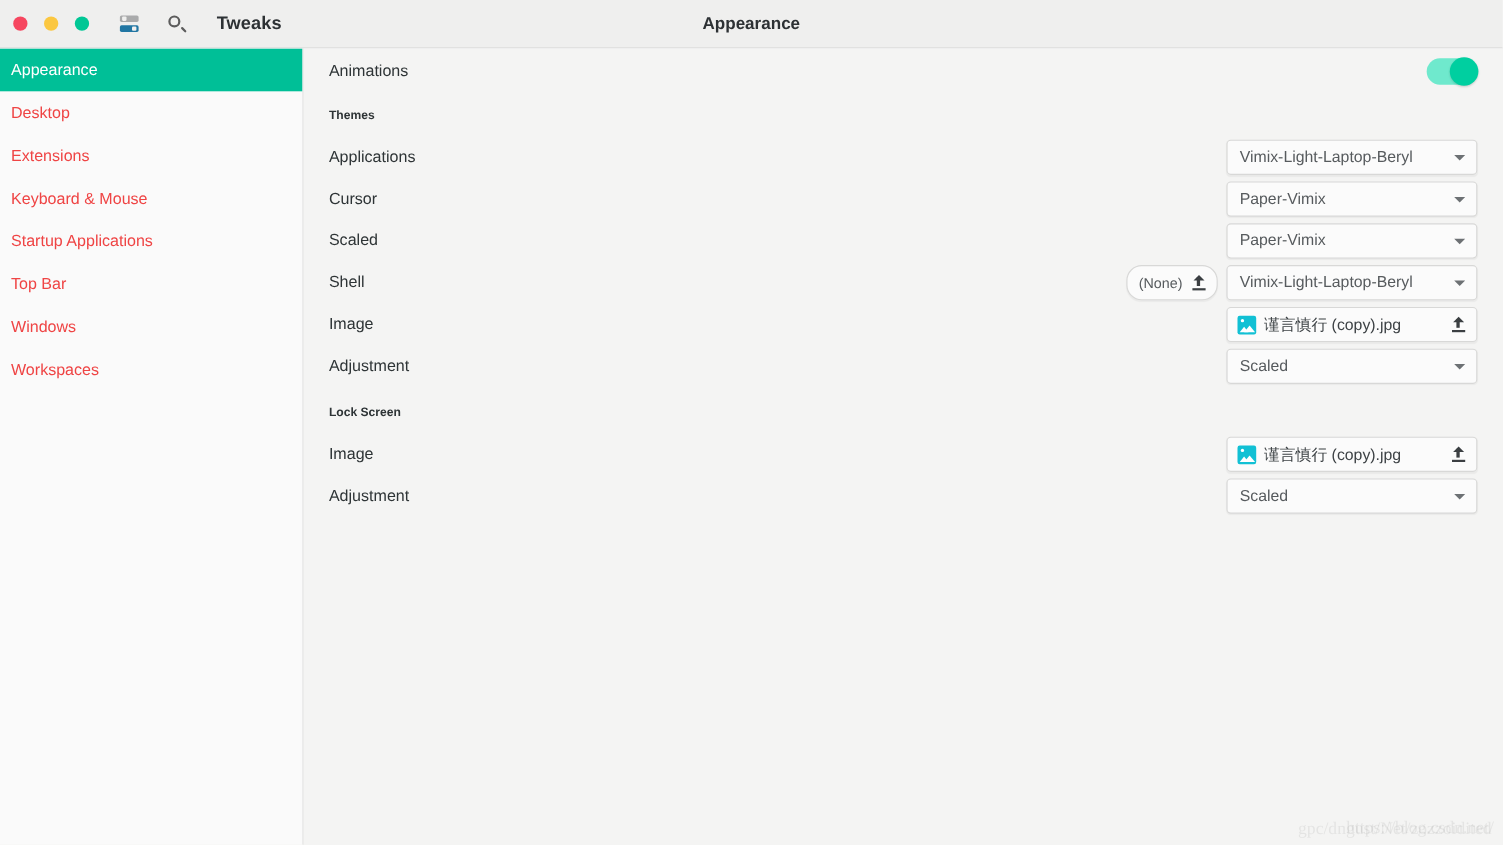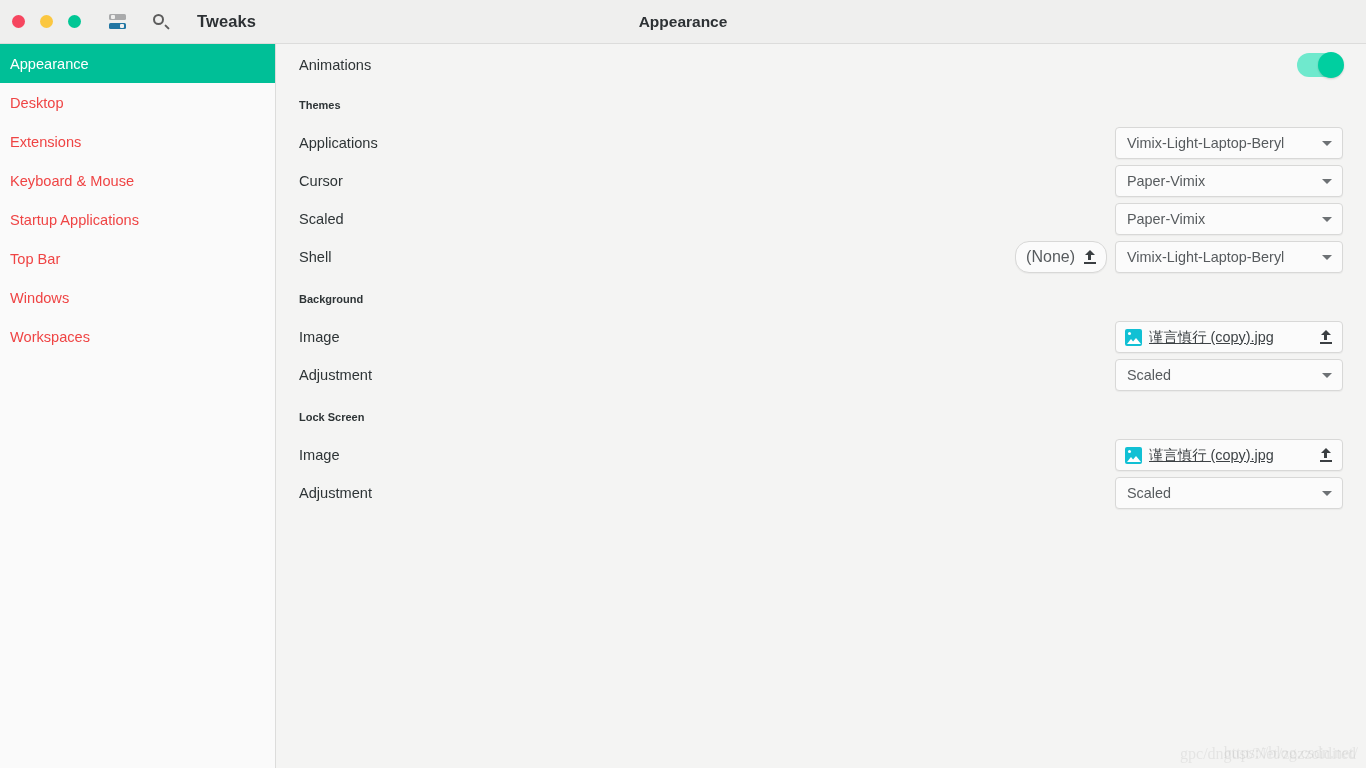--- a/index.html
+++ b/index.html
@@ -202,21 +202,21 @@
   
   .btn-small {
     height: 32px;
     background: #fbfbfb;
     border: 1px solid #d8d8d7;
     border-radius: 14px;
     display: flex;
     align-items: center;
     gap: 8px;
     padding: 0 10px;
-    font-size: 16px;
+    font-size: 13px;
     color: #575b5e;
     cursor: pointer;
     box-shadow: 0 1px 1px rgba(0,0,0,0.045);
   }
 
   
   .upload-ic { width: 13px; height: 14px; position: relative; }
   .upload-ic .stem {
     position: absolute; left: 5px; top: 2px;
     width: 3px; height: 8px; background: #3b3f42;
@@ -241,21 +241,20 @@
     border: 1px solid #d8d8d7;
     border-radius: 4px;
     display: flex;
     align-items: center;
     padding: 0 10px 0 9px;
     font-size: 14.4px;
     color: #3d4245;
     cursor: pointer;
     box-shadow: 0 1px 1px rgba(0,0,0,0.045);
     gap: 7px;
-    text-decoration: underline;
   }
   .filebtn .fname { flex: 1 1 auto; white-space: nowrap; }
 
   
   .img-ic {
     width: 17px; height: 17px;
     background: #11c0d4;
     border-radius: 2px;
     position: relative;
     flex: 0 0 auto;
@@ -430,21 +429,20 @@
               <span class="base"></span>
             </span>
           </div>
           <div class="combo">
             <span>Vimix-Light-Laptop-Beryl</span>
             <span class="caret"></span>
           </div>
         </div>
       </div>
 
-      <div class="section-head" style="margin-top:4px;">Background</div>
 
       <div class="row">
         <span class="row-label">Image</span>
         <div class="ctrl-right">
           <div class="filebtn">
             <span class="img-ic">
               <span class="sun"></span>
               <span class="mtn1"></span>
               <span class="mtn2"></span>
             </span>

